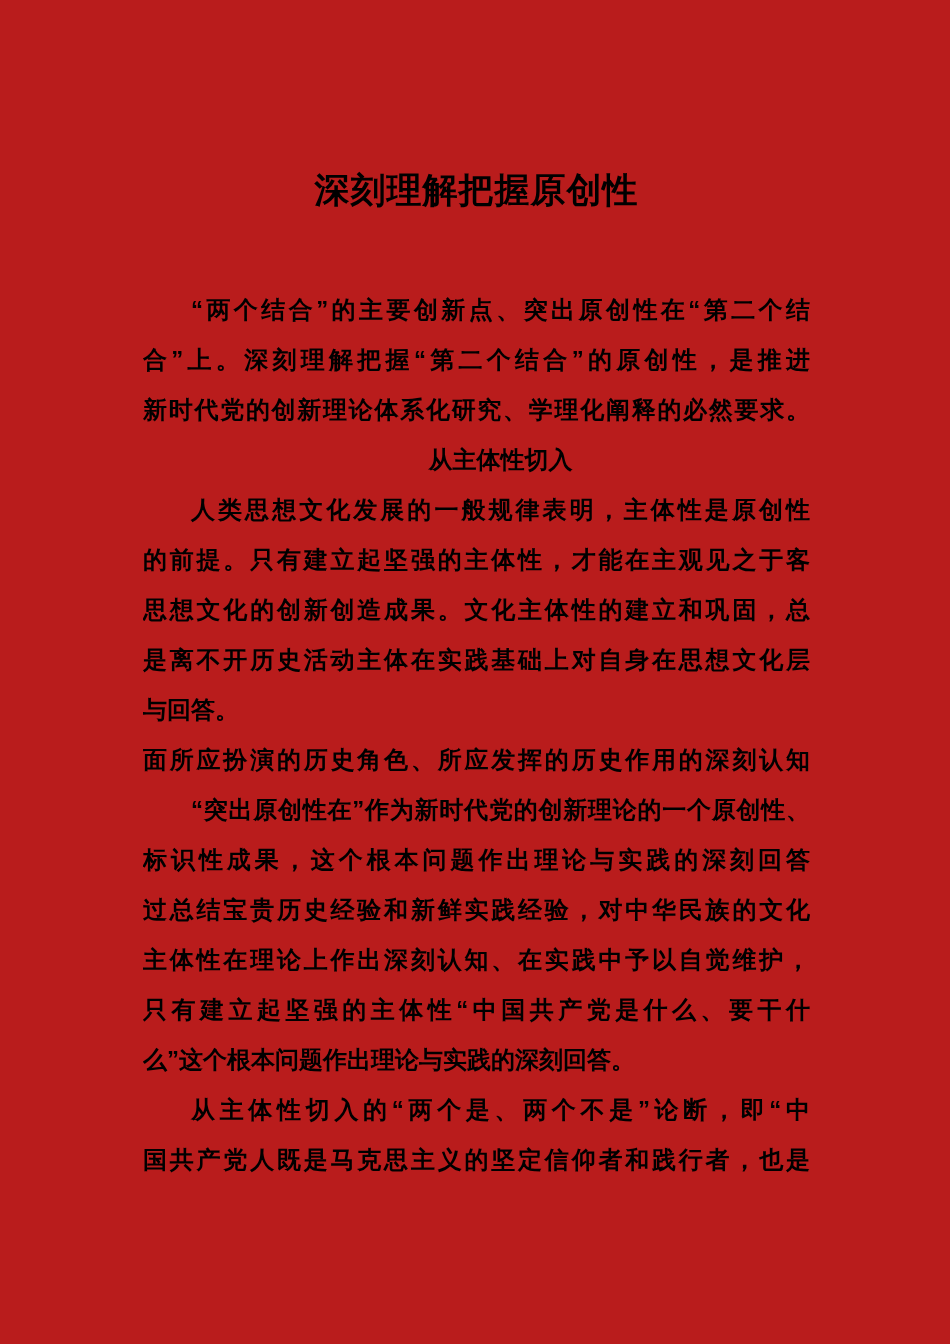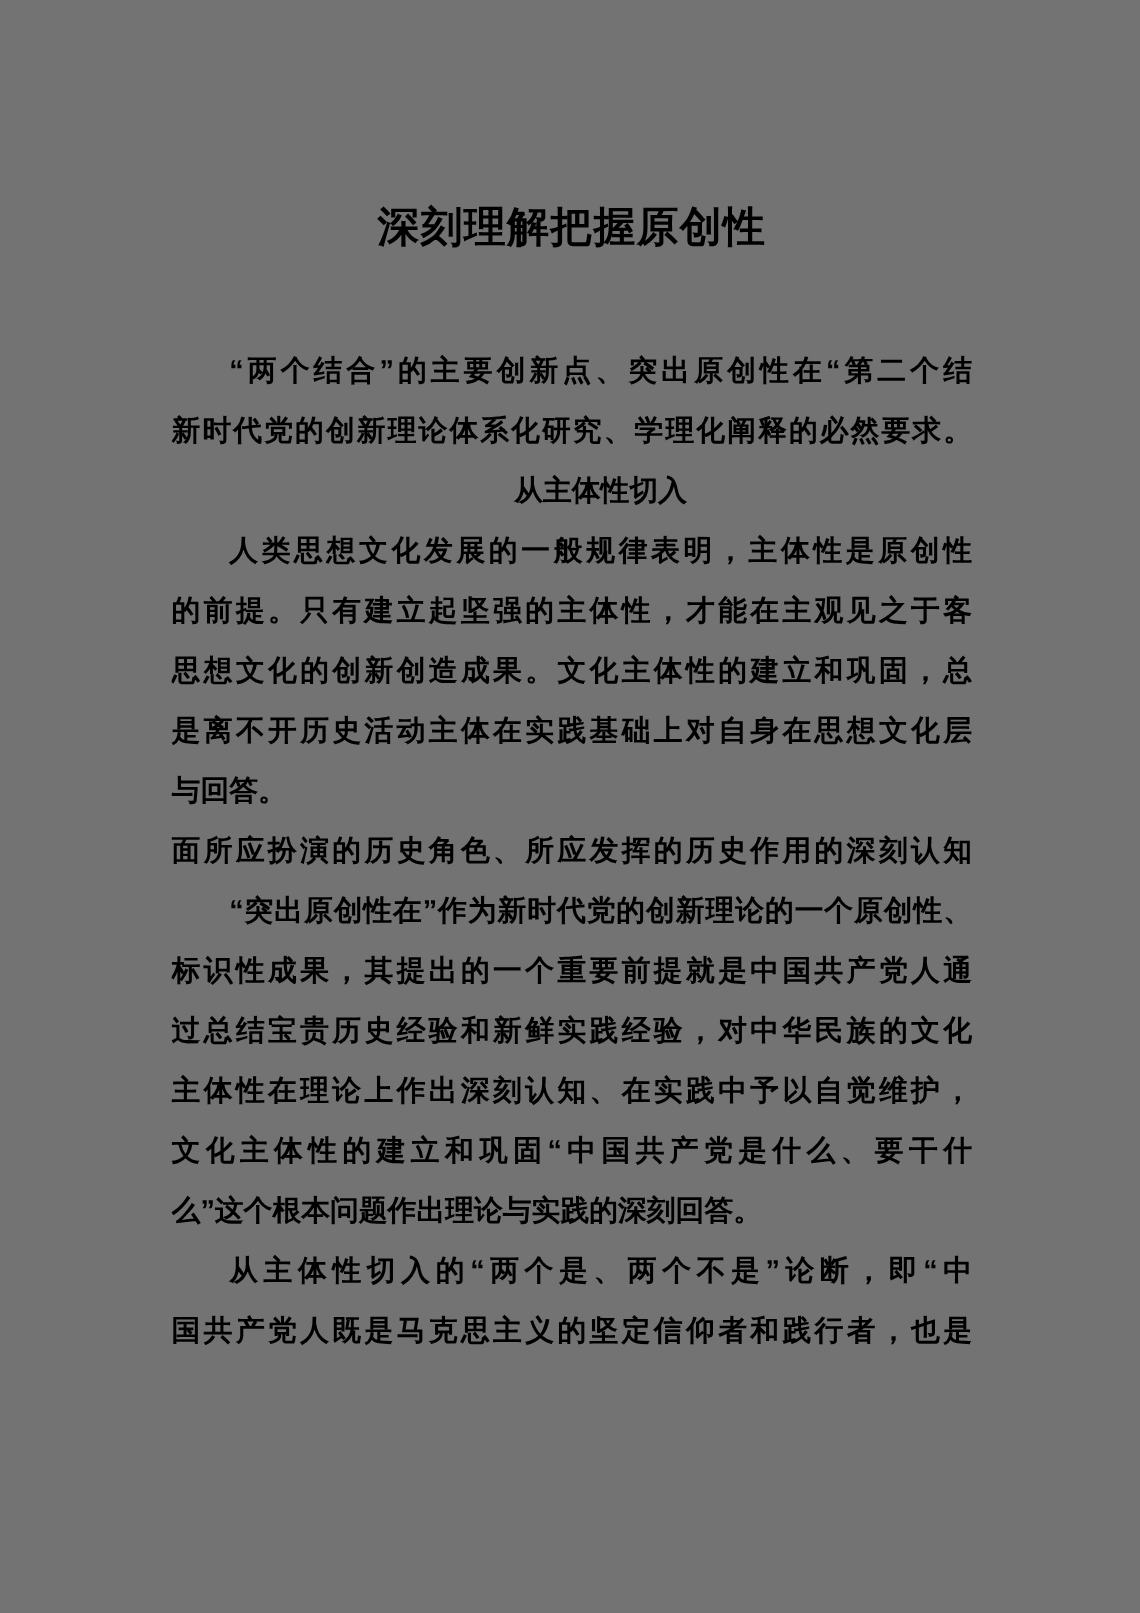--- a/index.html
+++ b/index.html
@@ -4,21 +4,21 @@
 <style>
   html, body {
     margin: 0;
     padding: 0;
     background: #ffffff;
   }
   .page {
     position: relative;
     width: 950px;
     height: 1344px;
-    background: #737373;
+    background: #b91c1c;
     overflow: hidden;
     font-family: "Liberation Sans", sans-serif;
     color: #000000;
   }
   .doc {
     position: absolute;
     top: 0;
     left: 143px;
     width: 667px;
     padding-top: 160px;
@@ -56,31 +56,32 @@
   }
 </style>
 </head>
 <body>
 
 <div class="page">
   <div class="doc">
     <h1 class="doc-title">深刻理解把握原创性</h1>
     <div class="doc-body">
         <div class="line indent fill">“两个结合”的主要创新点、突出原创性在“第二个结</div>
+        <div class="line fill">合”上。深刻理解把握“第二个结合”的原创性，是推进</div>
         <div class="line fill">新时代党的创新理论体系化研究、学理化阐释的必然要求。</div>
         <div class="line indent">从主体性切入</div>
         <div class="line indent fill">人类思想文化发展的一般规律表明，主体性是原创性</div>
         <div class="line fill">的前提。只有建立起坚强的主体性，才能在主观见之于客</div>
         <div class="line fill">思想文化的创新创造成果。文化主体性的建立和巩固，总</div>
         <div class="line fill">是离不开历史活动主体在实践基础上对自身在思想文化层</div>
         <div class="line">与回答。</div>
         <div class="line fill">面所应扮演的历史角色、所应发挥的历史作用的深刻认知</div>
         <div class="line indent fill">“突出原创性在”作为新时代党的创新理论的一个原创性、</div>
-        <div class="line fill">标识性成果，其提出的一个重要前提就是中国共产党人通</div>
+        <div class="line fill">标识性成果，这个根本问题作出理论与实践的深刻回答</div>
         <div class="line fill">过总结宝贵历史经验和新鲜实践经验，对中华民族的文化</div>
         <div class="line fill">主体性在理论上作出深刻认知、在实践中予以自觉维护，</div>
-        <div class="line fill">文化主体性的建立和巩固“中国共产党是什么、要干什</div>
+        <div class="line fill">只有建立起坚强的主体性“中国共产党是什么、要干什</div>
         <div class="line">么”这个根本问题作出理论与实践的深刻回答。</div>
         <div class="line indent fill">从主体性切入的“两个是、两个不是”论断，即“中</div>
         <div class="line fill">国共产党人既是马克思主义的坚定信仰者和践行者，也是</div>
       </div>
   </div>
 </div>
 
 </body></html>

